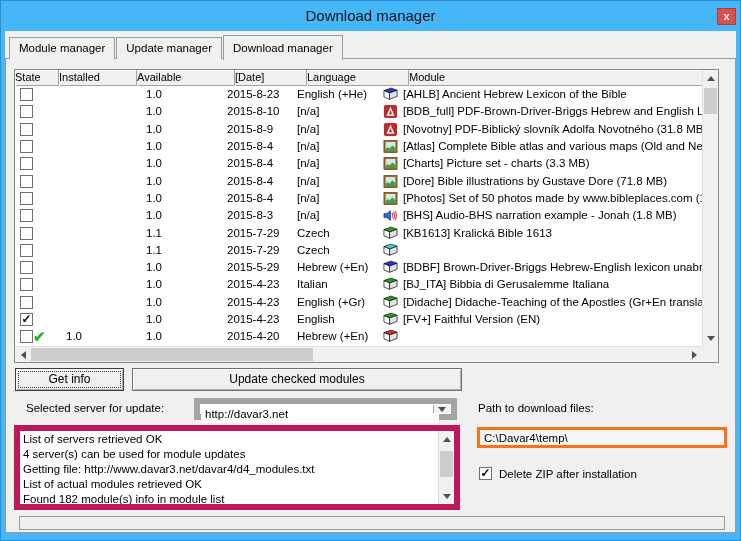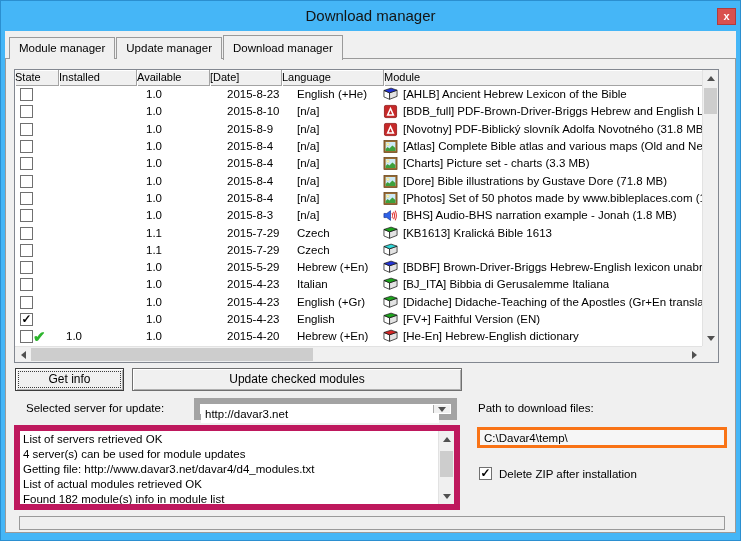--- a/index.html
+++ b/index.html
@@ -83,21 +83,21 @@
       <div class="tab">Module manager</div>
       <div class="tab">Update manager</div>
       <div class="tab active">Download manager</div>
     </div>
     <div class="panel"></div>
 
     <div class="tbl">
       <div class="thead">
           <div class="hcell" style="width: 44px;">State</div>
           <div class="hcell" style="width: 78px;">Installed</div>
-          <div class="hcell" style="width: 73px;">Available</div>
+          <div class="hcell" style="width: 98px;">Available</div>
           <div class="hcell" style="width: 72px;">[Date]</div>
           <div class="hcell" style="width: 102px;">Language</div>
           <div class="hcell hflex">Module</div>
         </div>
       <div class="tbody">
           <div class="trow">
             <div class="cell c0">
               <span class="cb"></span>
             </div>
             <div class="cell c1"></div>
@@ -344,21 +344,20 @@
             <div class="cell c1">1.0</div>
             <div class="cell c2">1.0</div>
             <div class="cell c3">2015-4-20</div>
             <div class="cell c4">Hebrew (+En)</div>
             <div class="cell c5">
               <span class="micon"><svg width="15" height="15" viewBox="0 0 16 16">
                   <path d="M1 10.6 L7 13.1 L7 6.2 L1 3.7 Z" fill="#fff" stroke="#1a1a1a" stroke-width="0.8"></path>
                   <path d="M7 13.1 L15 10 L15 3.4 L7 6.2 Z" fill="#e3e3e3" stroke="#1a1a1a" stroke-width="0.8"></path>
                   <path d="M1 3.7 L8.6 1.2 L15 3.4 L7 6.2 Z" fill="#d92626" stroke="#1a1a1a" stroke-width="0.8"></path>
                 </svg></span>
-              <span class="mtext">[He-En] Hebrew-English dictionary</span>
             </div>
           </div>
         </div>
       <div class="vsb">
         <div class="sarr" style="top:0">
             <span class="tri-up"></span>
           </div>
         <div class="vthumb" style="top:18px;height:26px"></div>
         <div class="sarr" style="bottom:0">
             <span class="tri-down"></span>

